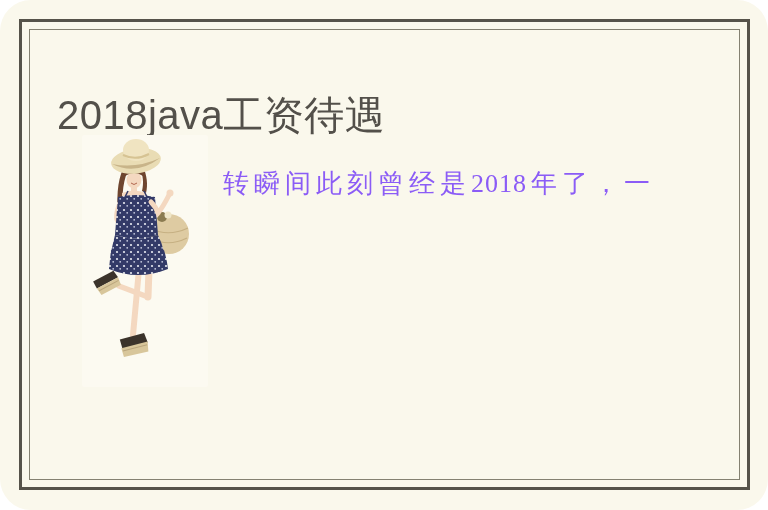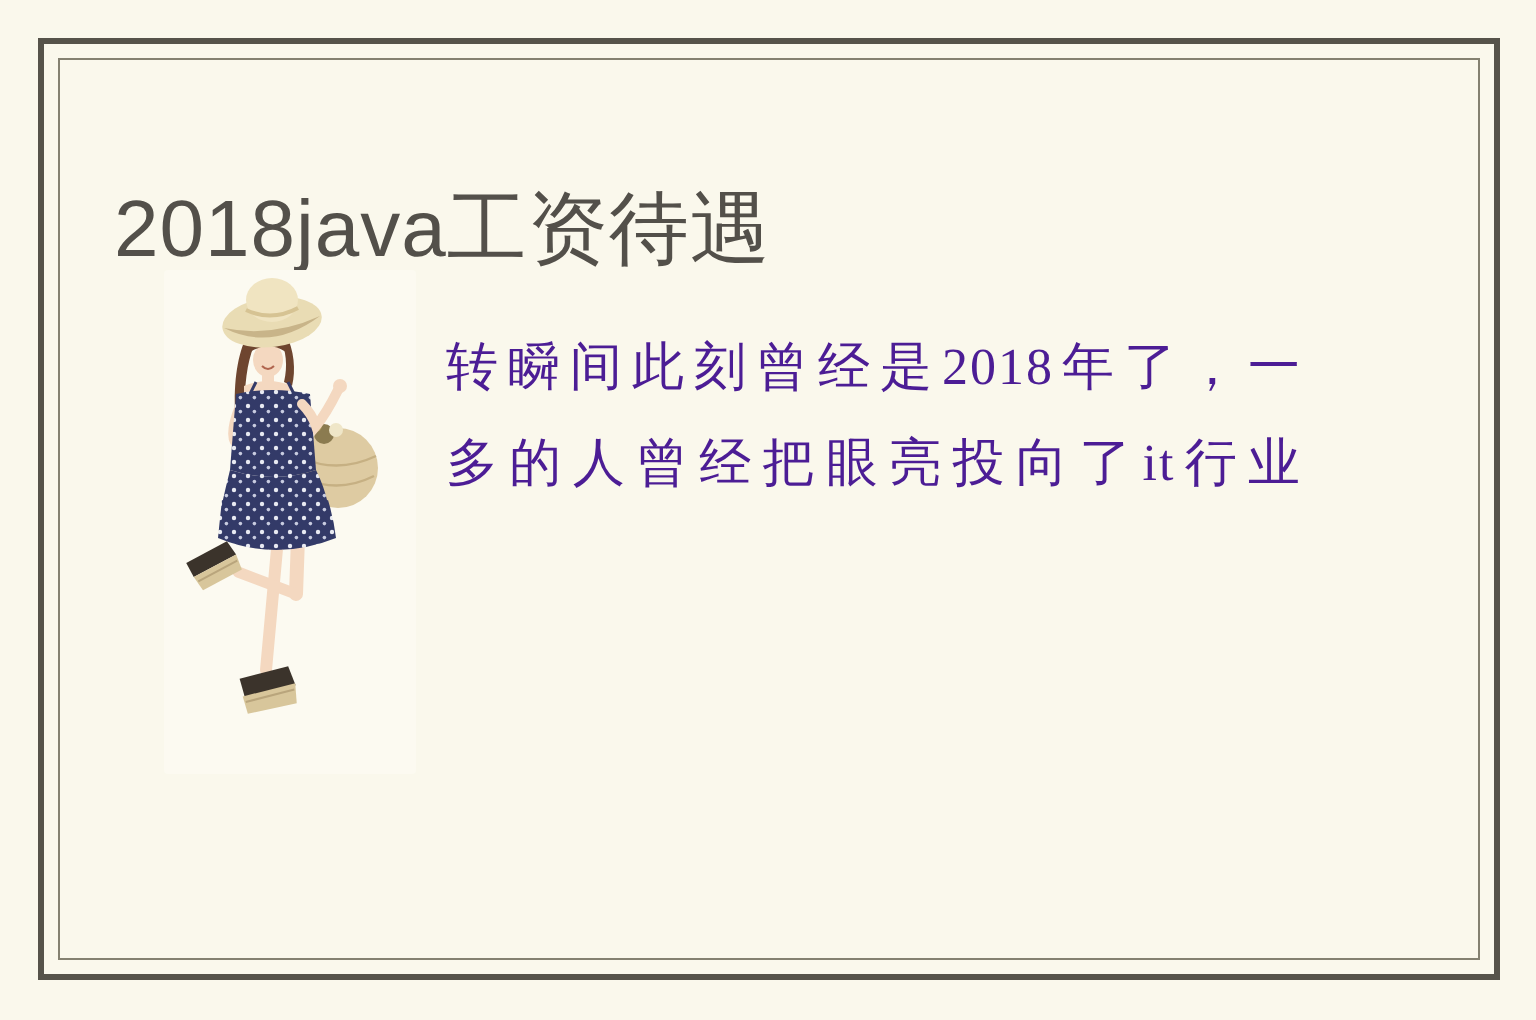--- a/index.html
+++ b/index.html
@@ -1,19 +1,20 @@
 <!DOCTYPE html>
 <html><head>
 <meta charset="utf-8">
 <style>
   html,body{margin:0;padding:0;}
   .page{
     position:relative;width:768px;height:510px;
     background:#FAF8EC;overflow:hidden;
     font-family:"Liberation Sans",sans-serif;
+    border-radius:31px;
   }
   .frame-outer{
     position:absolute;left:19px;top:19px;width:731px;height:471px;
     box-sizing:border-box;border:3px solid #56534A;
   }
   .frame-inner{
     position:absolute;inset:7px;
     box-sizing:border-box;border:1px solid #848171;
   }
   .page-title{
@@ -25,21 +26,21 @@
   }
   .figure{
     position:absolute;left:80px;top:131px;width:130px;height:262px;
   }
   .figure svg{display:block;width:100%;height:100%;}
   .body-text{
     position:absolute;left:223px;top:160px;width:428px;
   }
   .body-line{
     height:48px;line-height:48px;font-size:26px;
-    color:#4c1d95;letter-spacing:1px;
+    color:#8b5cf6;letter-spacing:1px;
     font-family:"Liberation Serif",serif;
     text-align:justify;text-align-last:justify;
     overflow:hidden;
   }
   
   .skin-fill{fill:#F4D8C0;}
   .skin-stroke{stroke:#F4D8C0;fill:none;stroke-linecap:round;}
   .hair-fill{fill:#6E452F;}
   .hat-fill{fill:#E9DCB4;}
   .hat-crown{fill:#F0E4C1;}
@@ -124,16 +125,15 @@
 
       <ellipse class="hat-fill" cx="56" cy="30" rx="25" ry="12.5" transform="rotate(-7 56 30)"></ellipse>
       <path class="hat-shade" d="M32,33 Q56,45 80,27 Q56,38 32,33 Z"></path>
       <ellipse class="hat-crown" cx="56" cy="19" rx="13" ry="11"></ellipse>
       <path d="M43,24 Q56,30 69,23" stroke="#D6C393" stroke-width="2" fill="none"></path>
     </svg>
   </div>
 
   <div class="body-text">
     <div class="body-line">转瞬间此刻曾经是2018年了，一</div>
-    <div class="body-line">多的人曾经把眼亮投向了it行业</div>
   </div>
 
 </div>
 
 </body></html>

